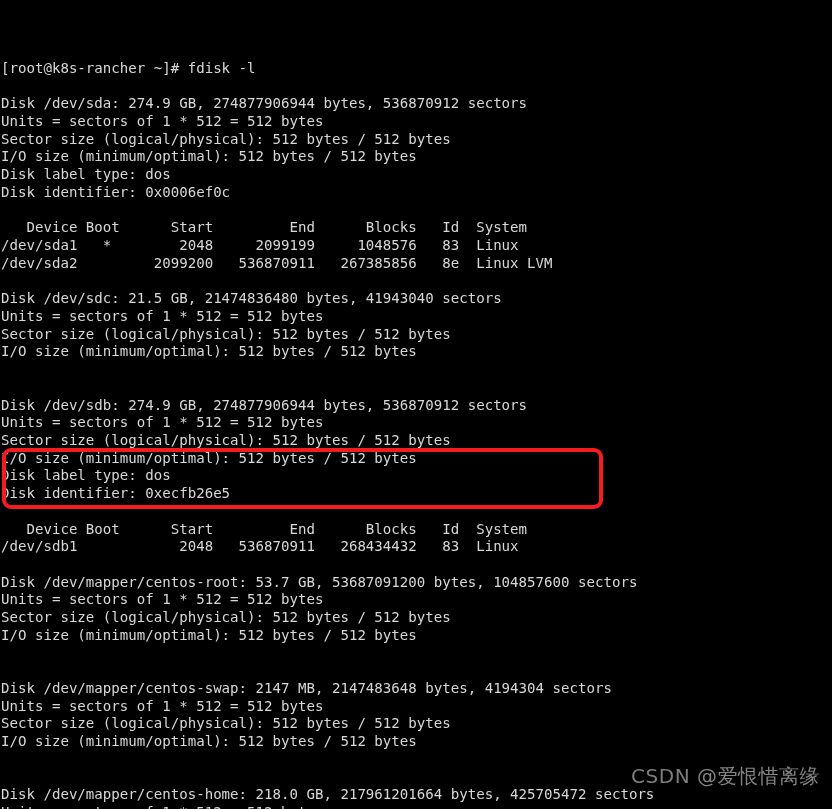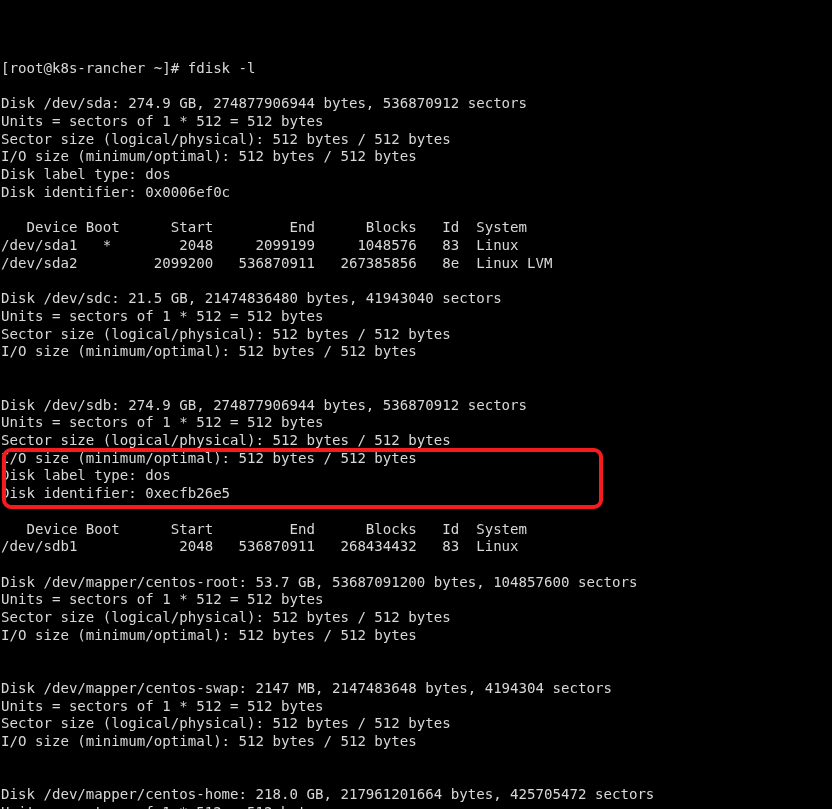--- a/index.html
+++ b/index.html
@@ -75,14 +75,17 @@
 <body>
 
 <div id="terminal">
 
   <div id="screen">
     
   <span class="tline clipped"> </span><span class="tline">[root@k8s-rancher ~]# fdisk -l</span><span class="tline blank"> </span><span class="tline">Disk /dev/sda: 274.9 GB, 274877906944 bytes, 536870912 sectors</span><span class="tline">Units = sectors of 1 * 512 = 512 bytes</span><span class="tline">Sector size (logical/physical): 512 bytes / 512 bytes</span><span class="tline">I/O size (minimum/optimal): 512 bytes / 512 bytes</span><span class="tline">Disk label type: dos</span><span class="tline">Disk identifier: 0x0006ef0c</span><span class="tline blank"> </span><span class="tline">   Device Boot      Start         End      Blocks   Id  System</span><span class="tline">/dev/sda1   *        2048     2099199     1048576   83  Linux</span><span class="tline">/dev/sda2         2099200   536870911   267385856   8e  Linux LVM</span><span class="tline blank"> </span><span class="tline">Disk /dev/sdc: 21.5 GB, 21474836480 bytes, 41943040 sectors</span><span class="tline">Units = sectors of 1 * 512 = 512 bytes</span><span class="tline">Sector size (logical/physical): 512 bytes / 512 bytes</span><span class="tline">I/O size (minimum/optimal): 512 bytes / 512 bytes</span><span class="tline blank"> </span><span class="tline blank"> </span><span class="tline">Disk /dev/sdb: 274.9 GB, 274877906944 bytes, 536870912 sectors</span><span class="tline">Units = sectors of 1 * 512 = 512 bytes</span><span class="tline">Sector size (logical/physical): 512 bytes / 512 bytes</span><span class="tline">I/O size (minimum/optimal): 512 bytes / 512 bytes</span><span class="tline">Disk label type: dos</span><span class="tline">Disk identifier: 0xecfb26e5</span><span class="tline blank"> </span><span class="tline">   Device Boot      Start         End      Blocks   Id  System</span><span class="tline">/dev/sdb1            2048   536870911   268434432   83  Linux</span><span class="tline blank"> </span><span class="tline">Disk /dev/mapper/centos-root: 53.7 GB, 53687091200 bytes, 104857600 sectors</span><span class="tline">Units = sectors of 1 * 512 = 512 bytes</span><span class="tline">Sector size (logical/physical): 512 bytes / 512 bytes</span><span class="tline">I/O size (minimum/optimal): 512 bytes / 512 bytes</span><span class="tline blank"> </span><span class="tline blank"> </span><span class="tline">Disk /dev/mapper/centos-swap: 2147 MB, 2147483648 bytes, 4194304 sectors</span><span class="tline">Units = sectors of 1 * 512 = 512 bytes</span><span class="tline">Sector size (logical/physical): 512 bytes / 512 bytes</span><span class="tline">I/O size (minimum/optimal): 512 bytes / 512 bytes</span><span class="tline blank"> </span><span class="tline blank"> </span><span class="tline">Disk /dev/mapper/centos-home: 218.0 GB, 217961201664 bytes, 425705472 sectors</span><span class="tline">Units = sectors of 1 * 512 = 512 bytes</span></div>
 
   <div id="highlight-box"></div>
 
+  <div id="watermark">
+    <span>CSDN</span><span> </span><span class="wm-user">@爱恨惜离缘</span>
+  </div>
 
 </div>
 
 </body></html>

